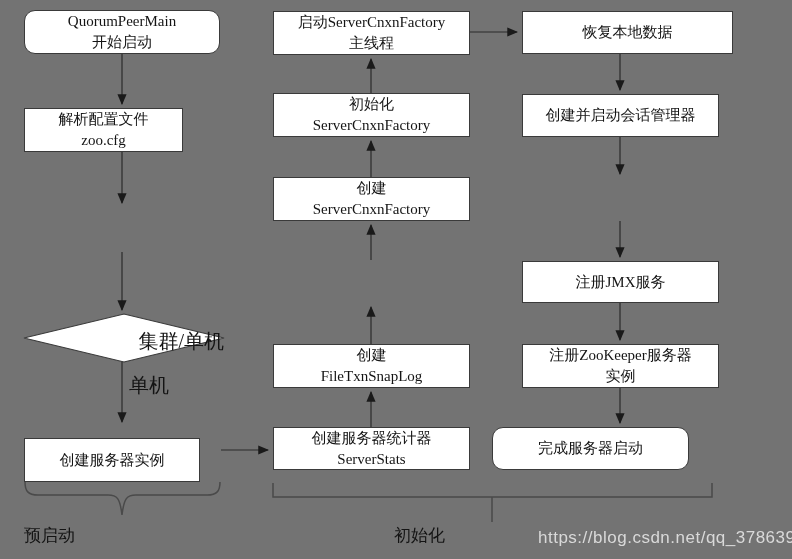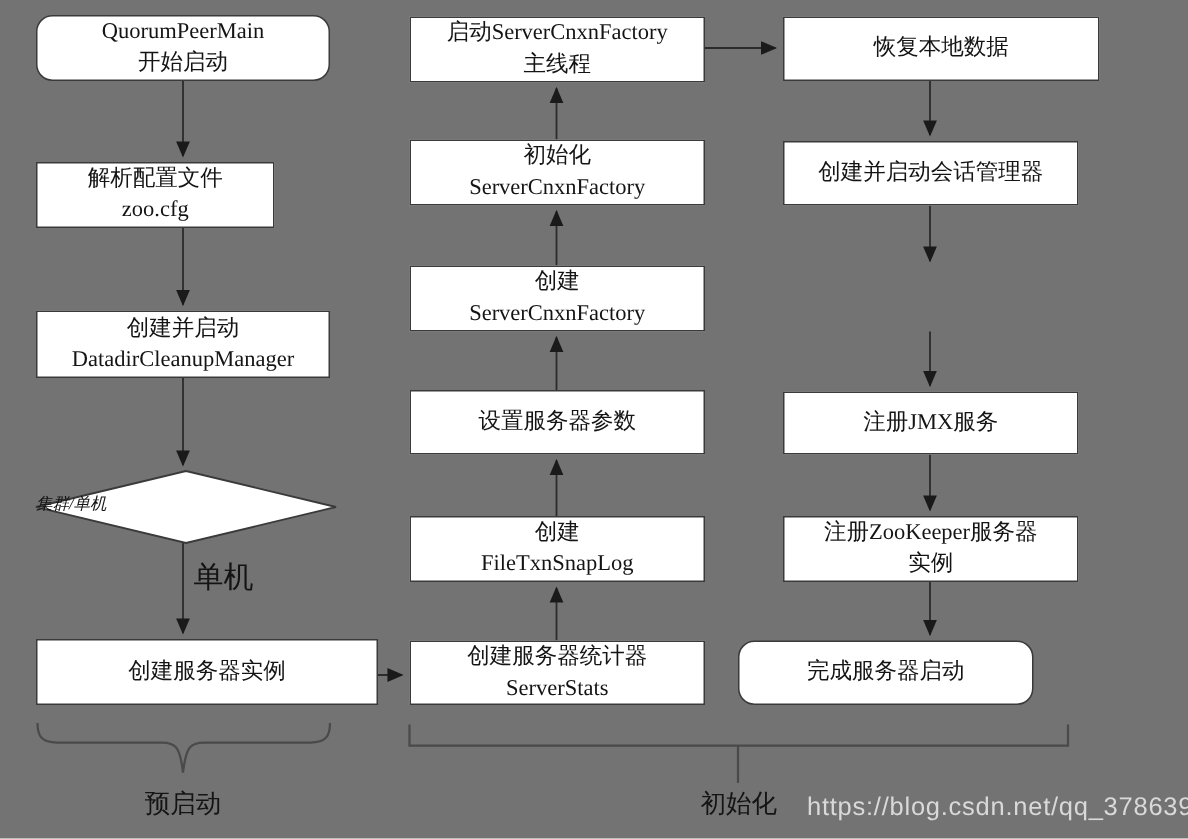--- a/index.html
+++ b/index.html
@@ -11,26 +11,25 @@
   .node{
     position:absolute;background:#ffffff;border:1px solid #3a3a3a;
     box-sizing:border-box;display:flex;flex-direction:column;
     align-items:center;justify-content:center;text-align:center;
     font-size:15px;line-height:21px;
   }
   .node span{display:block;white-space:nowrap;}
   .rounded{border-radius:11px;}
   .freetext{position:absolute;font-size:20px;line-height:20px;}
   .diamond-label{
-    position:absolute;left:24px;top:328px;width:200px;text-align:left;
-    font-size:11px;
-    font-style:italic;
+    position:absolute;left:24px;top:328px;width:200px;text-align:right;
+    font-size:20px;
   }
   .stage-label{
-    position:absolute;top:524px;text-align:center;font-size:17px;
+    position:absolute;top:524px;font-size:17px;
   }
   .watermark{
     position:absolute;left:538px;top:528px;font-size:17px;color:#d9d9d9;
     font-family:"Liberation Sans", sans-serif;letter-spacing:0.5px;
   }
 </style>
 </head>
 <body>
 
 <div class="canvas">
@@ -71,45 +70,37 @@
   </svg>
 
   <div class="node rounded" style="left:24px;top:10px;width:196px;height:44px">
     <span>QuorumPeerMain</span>
     <span>开始启动</span>
   </div>
   <div class="node" style="left:24px;top:108px;width:159px;height:44px">
     <span>解析配置文件</span>
     <span>zoo.cfg</span>
   </div>
-  <div class="node" style="left:24px;top:207px;width:196px;height:45px">
-    <span>创建并启动</span>
-    <span>DatadirCleanupManager</span>
-  </div>
   <div class="diamond-label">集群/单机</div>
   <div class="freetext" style="left:129px;top:375px">单机</div>
-  <div class="node" style="left:24px;top:426px;width:228px;height:44px">
+  <div class="node" style="left:24px;top:438px;width:176px;height:44px">
     <span>创建服务器实例</span>
   </div>
 
   <div class="node" style="left:273px;top:11px;width:197px;height:44px">
     <span>启动ServerCnxnFactory</span>
     <span>主线程</span>
   </div>
   <div class="node" style="left:273px;top:93px;width:197px;height:44px">
     <span>初始化</span>
     <span>ServerCnxnFactory</span>
   </div>
   <div class="node" style="left:273px;top:177px;width:197px;height:44px">
     <span>创建</span>
     <span>ServerCnxnFactory</span>
-  </div>
-  <div class="node" style="left:273px;top:260px;width:197px;height:43px">
-    <span>设置服务器参数</span>
-    <span></span>
   </div>
   <div class="node" style="left:273px;top:344px;width:197px;height:44px">
     <span>创建</span>
     <span>FileTxnSnapLog</span>
   </div>
   <div class="node" style="left:273px;top:427px;width:197px;height:43px">
     <span>创建服务器统计器</span>
     <span>ServerStats</span>
   </div>
 

